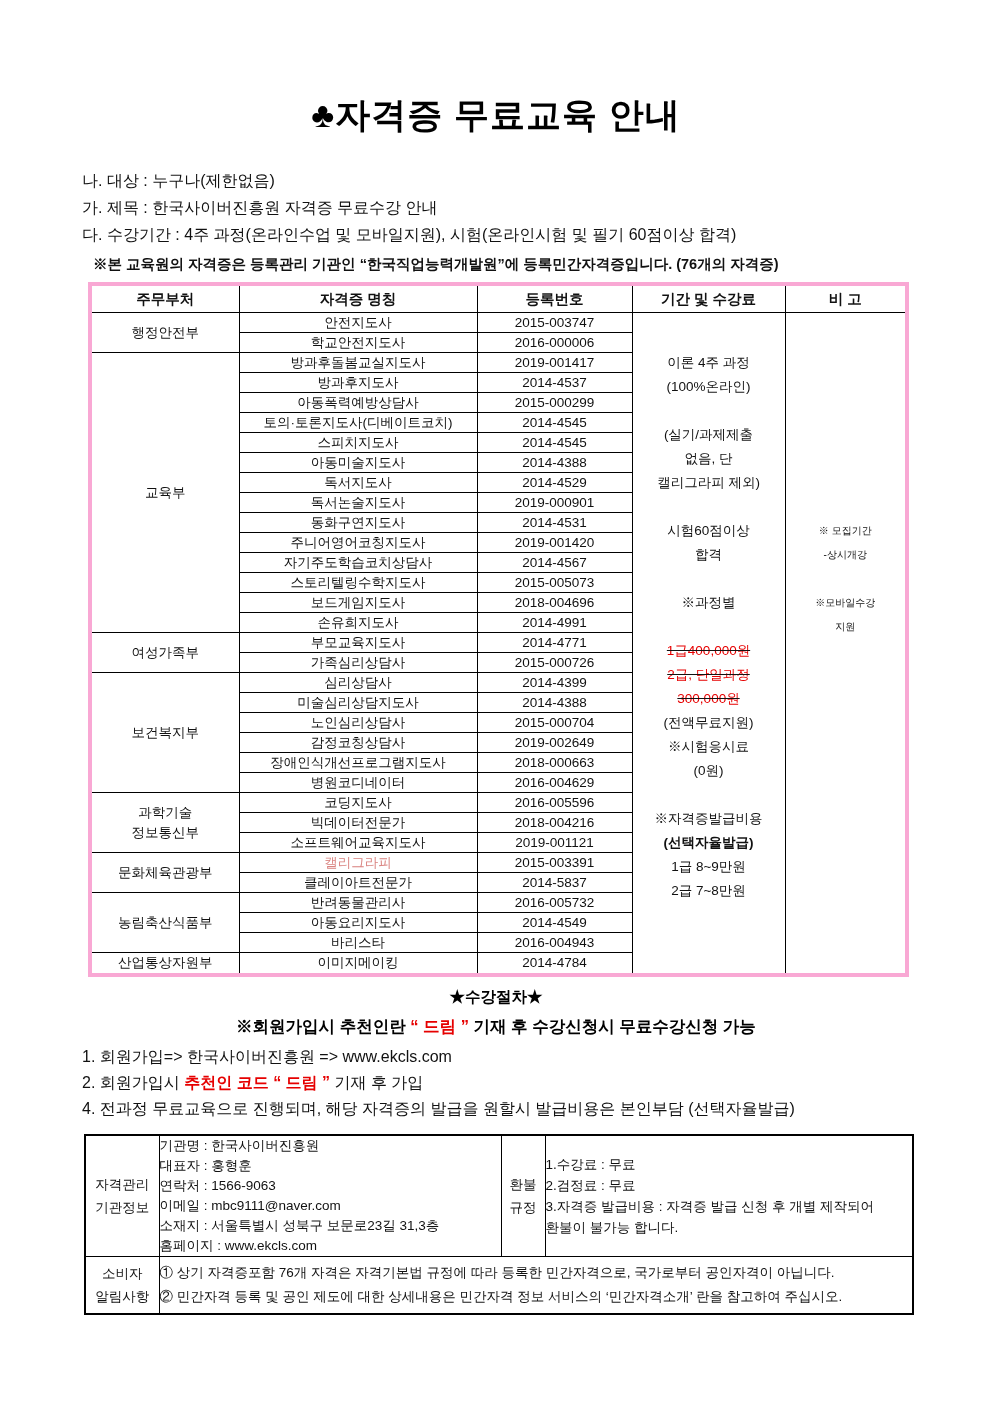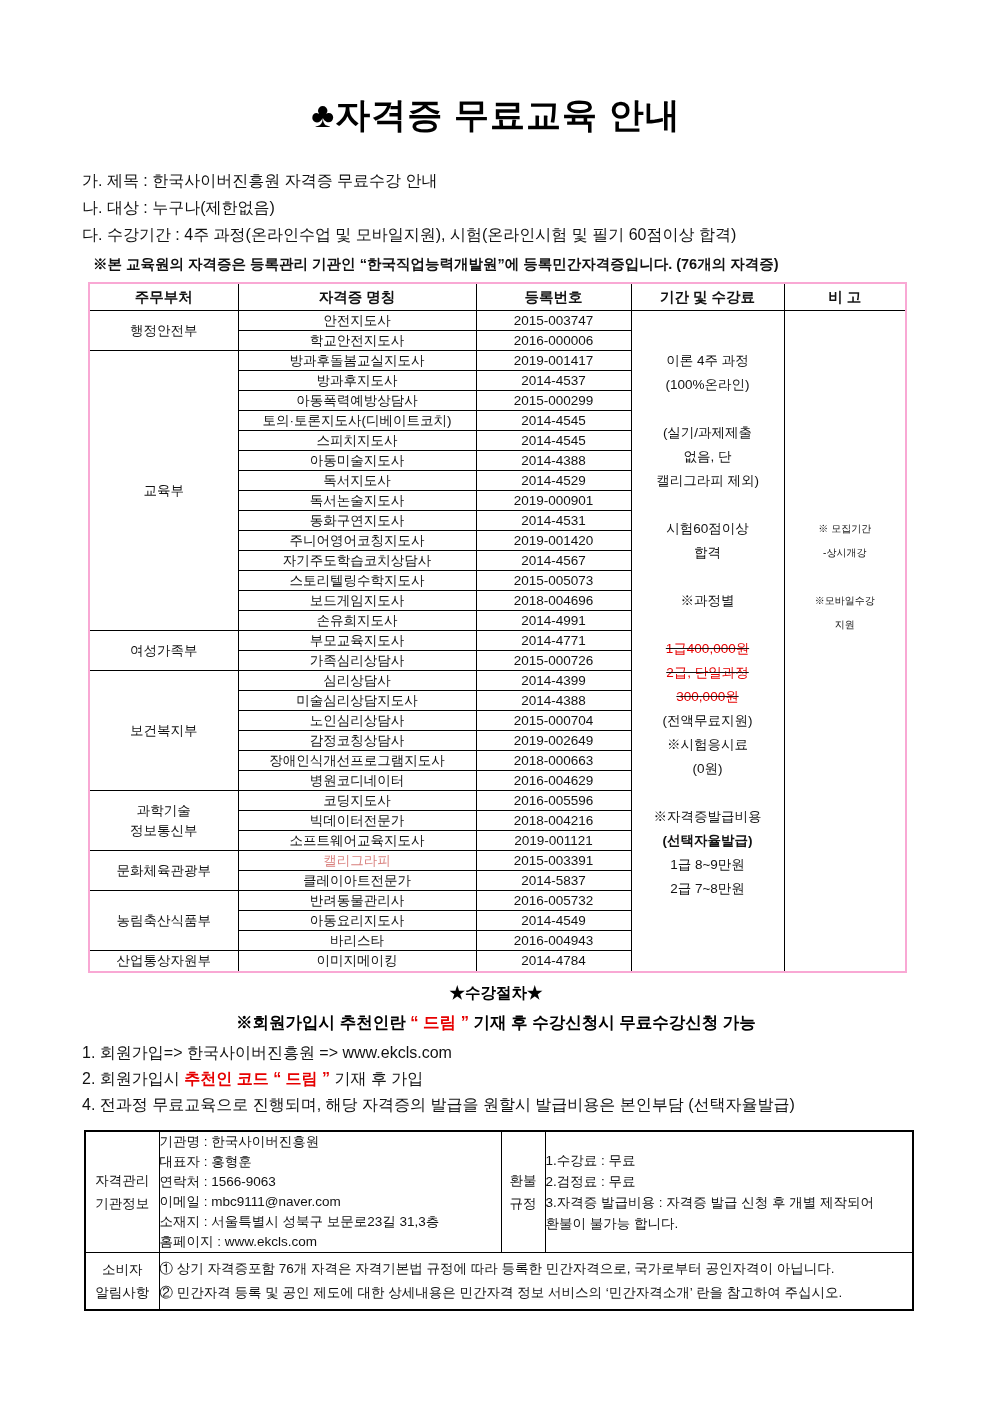--- a/index.html
+++ b/index.html
@@ -8,21 +8,21 @@
 
   
   .doc-title { margin:92px 0 0 0; text-align:center; font-size:35px; font-weight:900; letter-spacing:1px; color:#000; }
 
   
   .intro { margin:28px 0 0 82px; font-size:16px; color:#111; }
   .intro p { margin:0; line-height:27px; }
   .intro .note { font-weight:bold; font-size:14.5px; margin-left:11px; margin-top:4px; line-height:24px; }
 
   
-  table.cert-table { border-collapse:collapse; table-layout:fixed; width:817px; margin:6px 0 0 88px; border:2px solid #f9a8d4; }
+  table.cert-table { border-collapse:collapse; table-layout:fixed; width:817px; margin:6px 0 0 88px; border:4px solid #f9a8d4; }
   .cert-table th, .cert-table td { border:1px solid #000; padding:0; text-align:center; }
   .cert-table th { height:26px; font-size:14.5px; font-weight:bold; }
   .cert-table td.name-cell, .cert-table td.reg-cell { height:19px; font-size:13.5px; line-height:14px; }
   .cert-table td.dept-cell { font-size:13.5px; white-space:pre-line; line-height:20px; }
   .cert-table td.fee-cell, .cert-table td.note-cell { vertical-align:top;text-align:center; }
   .fee-block { padding-top:38px; }
   .fee-line { min-height:24px; line-height:24px; font-size:13.5px; }
   .fee-line.strike { color:#e60000; text-decoration:line-through; text-decoration-color:#111; }
   .fee-line.bold { font-weight:bold; }
   .note-block { padding-top:206px; }
@@ -53,22 +53,22 @@
   tr.info-row-2 td { height:56px; }
 </style>
 </head>
 <body>
 
 <div class="page">
 
   <h1 class="doc-title"><span>♣</span><span>자격증 무료교육 안내</span></h1>
 
   <div class="intro">
+    <p>나. 대상 : 누구나(제한없음)</p>
     <p>가. 제목 : 한국사이버진흥원 자격증 무료수강 안내</p>
-    <p>나. 대상 : 누구나(제한없음)</p>
     <p>다. 수강기간 : 4주 과정(온라인수업 및 모바일지원), 시험(온라인시험 및 필기 60점이상 합격)</p>
     <p class="note">※본 교육원의 자격증은 등록관리 기관인 “한국직업능력개발원”에 등록민간자격증입니다. (76개의 자격증)</p>
   </div>
 
   <table class="cert-table">
     <colgroup>
       <col style="width:149px">
         <col style="width:238px">
         <col style="width:155px">
         <col style="width:153px">

